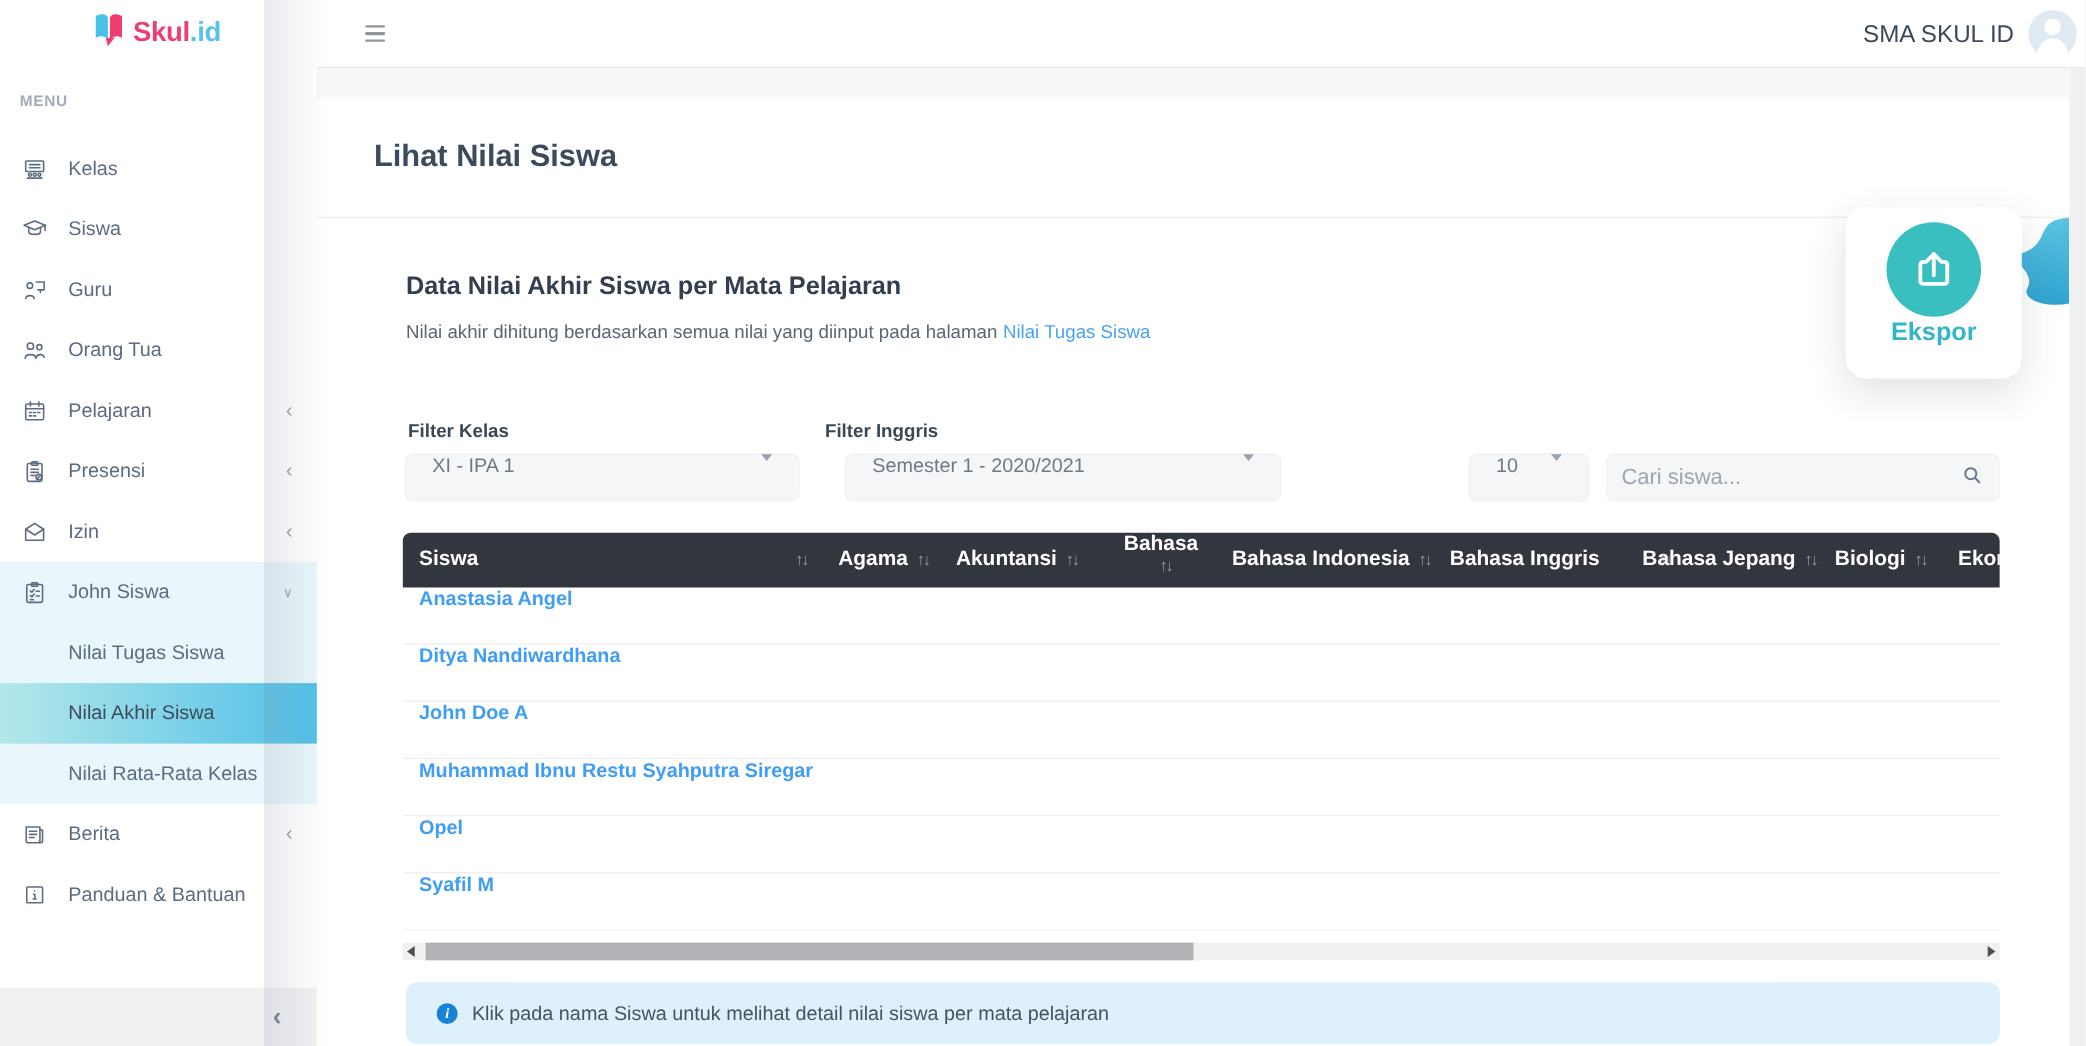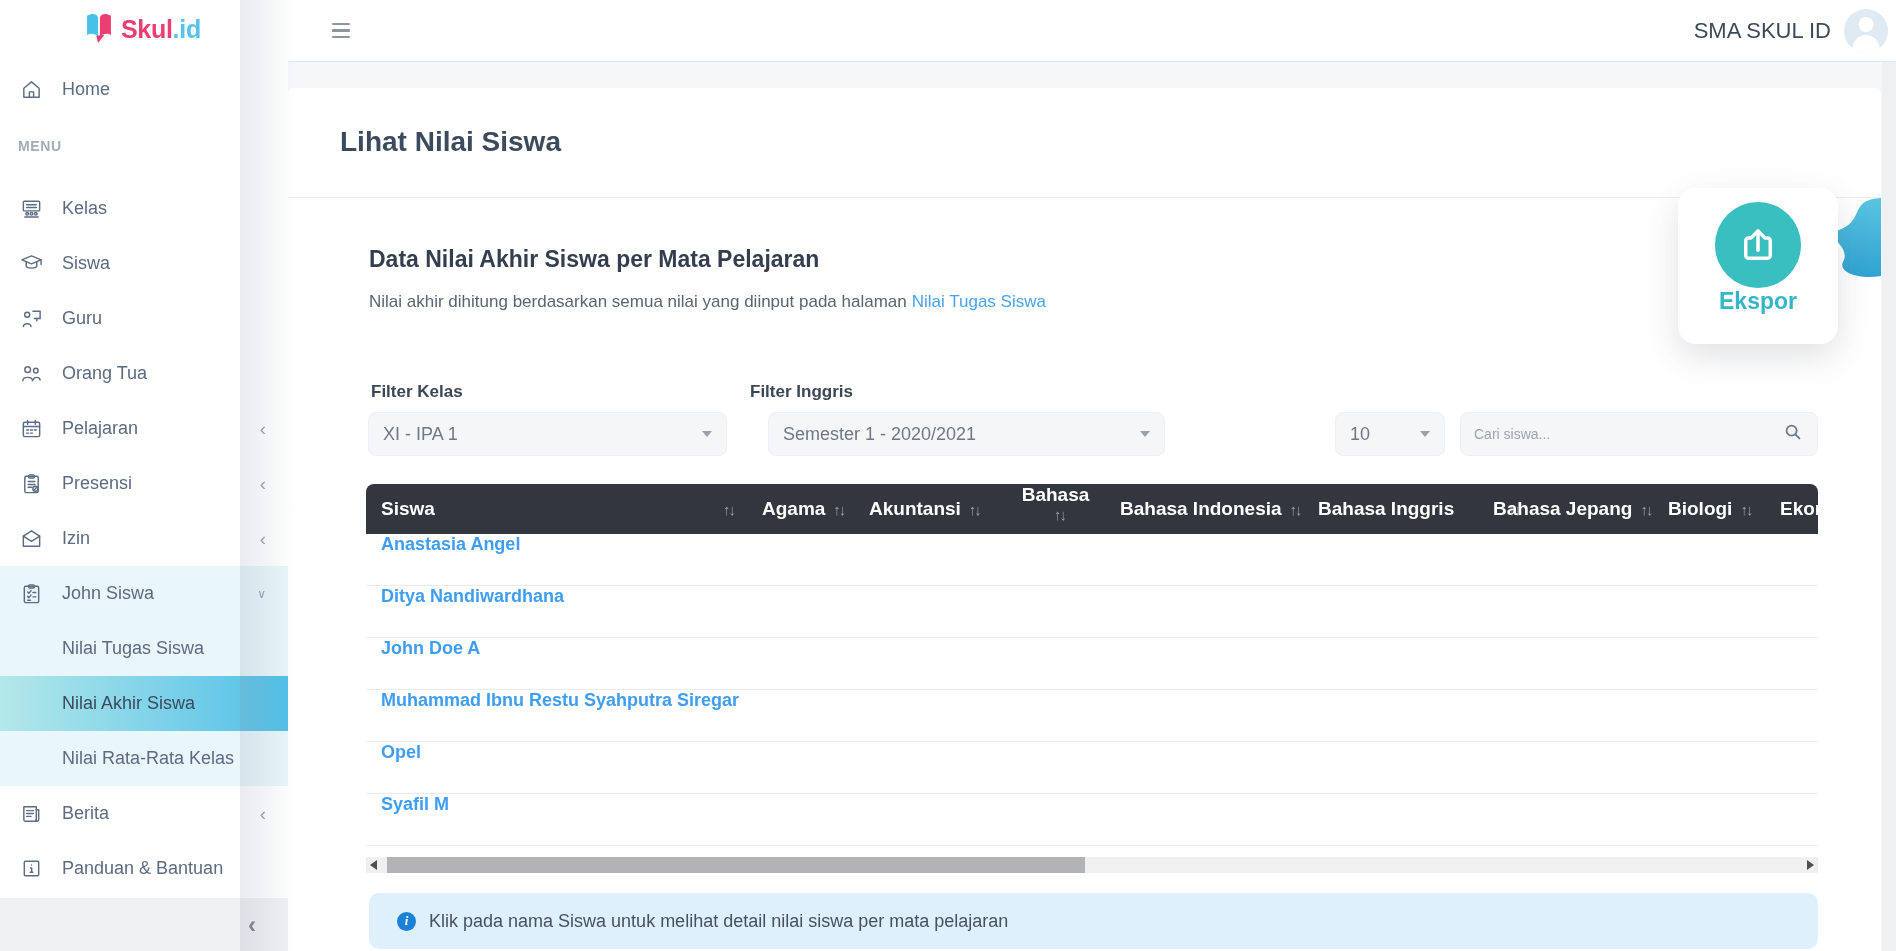--- a/index.html
+++ b/index.html
@@ -49,28 +49,28 @@
   
   .card{position:absolute;left:288px;top:88px;width:1593px;height:863px;background:#fff;border-radius:6px 6px 0 0;z-index:1}
   .page-title{position:absolute;left:52px;top:38px;font-size:28px;font-weight:600;color:#3b4a5c}
   .divider{position:absolute;left:0;right:0;top:109px;height:1px;background:#eaecef}
   .heading{position:absolute;left:81px;top:158px;font-size:23px;font-weight:bold;color:#333e4e}
   .desc{position:absolute;left:81px;top:204px;font-size:17px;color:#5b6572}
   .desc-link{color:#4aa3f0;margin-left:5px;cursor:pointer}
   .flabel{position:absolute;top:294px;font-size:17px;font-weight:600;color:#3c4754}
   .fl-kelas{left:83px}.fl-semester{left:462px}
   .sel{position:absolute;top:324px;height:44px;background:#f5f6f8;border:1px solid #eef0f3;border-radius:8px;
-    display:flex;align-items:center;justify-content:space-between;padding:0 14px;color:#6e7987;font-size:18px;cursor:pointer}
+    display:flex;align-items:flex-start;justify-content:space-between;padding:0 24px;color:#6e7987;font-size:18px;cursor:pointer}
   .sel-kelas{left:80px;width:359px}
   .sel-semester{left:480px;width:397px}
   .sel-size{left:1047px;width:110px}
   .tri{width:0;height:0;border-left:5px solid transparent;border-right:5px solid transparent;border-top:6px solid #99a1ad}
   .searchbox{position:absolute;left:1172px;top:324px;width:358px;height:44px;background:#f5f6f8;
     border:1px solid #eef0f3;border-radius:8px;display:flex;align-items:center;padding:0 13px}
-  .searchbox input{flex:1;border:none;outline:none;background:transparent;font-family:inherit;font-size:14px;color:#4a5563}
+  .searchbox input{flex:1;border:none;outline:none;background:transparent;font-family:inherit;font-size:20px;color:#4a5563}
   .searchbox input::placeholder{color:#9aa5b1}
   .mag svg{width:22px;height:22px;fill:none;stroke:#6b7a8f;stroke-width:2;stroke-linecap:round}
 
   
   .table-wrap{position:absolute;left:78px;top:396px;width:1452px;height:362px;overflow:hidden}
   .thead{display:flex;height:50px;background:var(--thead);border-radius:8px 8px 0 0;color:#fff}
   .th{display:flex;align-items:center;flex:none;font-size:19px;font-weight:bold;white-space:nowrap}
   .sort{font-size:15px;color:#979da7;margin-left:8px;letter-spacing:-2px;font-weight:normal;cursor:pointer}
   .th-first{justify-content:space-between;padding-right:16px}
   .trow{height:52px;display:flex;align-items:flex-start;border-bottom:1px solid #eaecee;padding-left:15px}
@@ -127,27 +127,20 @@
       <span>
         <svg width="30" height="33" viewBox="0 0 32 36">
           <path fill="#46c2e9" d="M3 5 C10 1.5 14 3.5 15 7 L15 28 C11.5 24.5 6.5 24 3 26.5 Z"></path>
           <path fill="#ee3d72" d="M17 7 C18 3.5 22 1.5 29 5 L29 26.5 C25.5 24 20.5 24.5 17 28 Z"></path>
           <path fill="#ee3d72" d="M13 27 L22 26 L15 35 Z"></path>
         </svg>
       </span>
       <span class="logo-text"><span class="p1">Skul</span><span class="p2">.id</span></span>
     </div>
     <div class="nav" id="nav">
-        <div class="nav-item">
-          <span class="nicon"><svg viewBox="0 0 24 24">
-              <path d="M4 10.7 12 4l8 6.7V20H4z"></path>
-              <path d="M9.8 20v-5.5h4.4V20"></path>
-            </svg></span>
-          <span class="nlabel">Home</span>
-        </div>
         <div class="menu-label">MENU</div>
         <div class="nav-item">
           <span class="nicon"><svg viewBox="0 0 24 24">
               <rect x="3.5" y="4.5" width="17" height="10" rx="1"></rect>
               <path d="M7 8h10M7 11h10"></path>
               <circle cx="7.5" cy="17.5" r="1.4"></circle>
               <circle cx="12" cy="17.5" r="1.4"></circle>
               <circle cx="16.5" cy="17.5" r="1.4"></circle>
               <path d="M5 20.8h14"></path>
             </svg></span>

